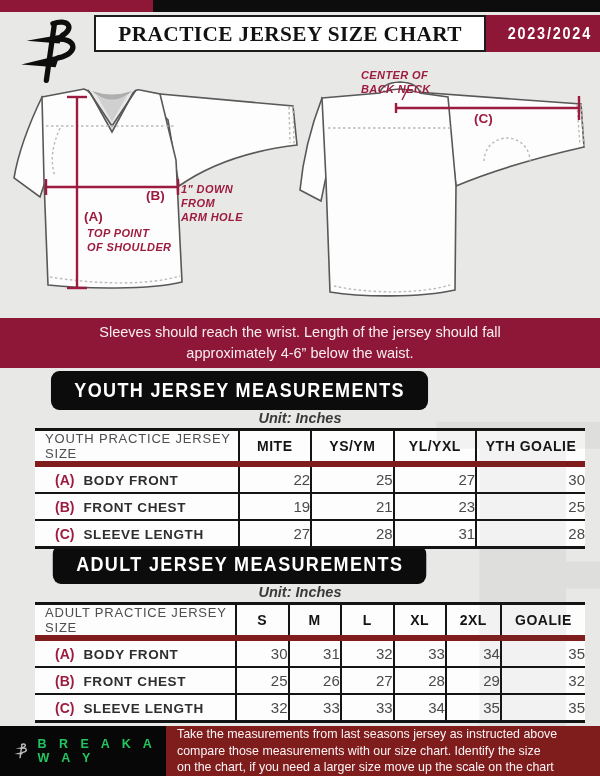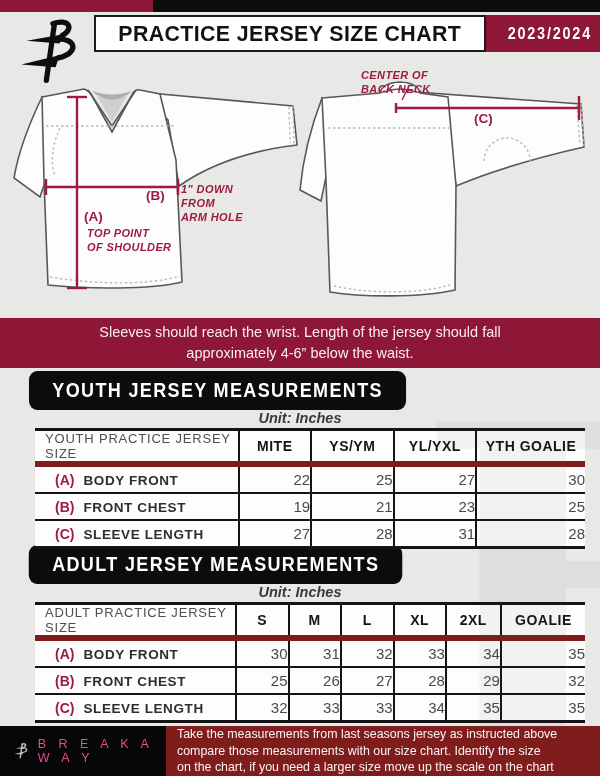--- a/index.html
+++ b/index.html
@@ -8,42 +8,42 @@
 
   
   .topstrip{position:absolute;top:0;left:0;width:600px;height:12px;display:flex;}
   .topstrip .strip-m{width:153px;background:#8E1637;}
   .topstrip .strip-b{flex:1;background:#0d0d0d;}
 
   
   .logo{position:absolute;left:16px;top:14px;width:66px;height:76px;}
   .title-box{position:absolute;left:94px;top:15px;width:392px;height:37px;background:#ffffff;
              border:2px solid #1c1c1c;box-sizing:border-box;display:flex;align-items:center;
-             justify-content:center;}
+             justify-content:center;font-family:Liberation Serif, serif;}
   .title-box span{font-weight:700;font-size:22px;letter-spacing:.4px;color:#121212;
              display:inline-block;transform:scaleX(.97);white-space:nowrap;}
   .season-box{position:absolute;left:486px;top:15px;width:128px;height:37px;background:#8E1637;
              display:flex;align-items:center;justify-content:center;}
   .season-box span{color:#fff;font-weight:700;font-size:16px;letter-spacing:2px;
              display:inline-block;transform:scaleX(.9);}
 
   
   .diagram{position:absolute;left:0;top:60px;width:600px;height:254px;}
   .diagram svg{position:absolute;left:0;top:0;}
   .anno{position:absolute;color:#9E1B40;font-size:11px;font-style:italic;font-weight:700;
         letter-spacing:.4px;line-height:14px;white-space:pre-line;}
   .anno-key{position:absolute;color:#9E1B40;font-size:13.5px;font-weight:800;font-style:normal;}
 
   
   .notice{position:absolute;left:0;top:318px;width:600px;height:50px;background:#8E1637;
           display:flex;align-items:center;justify-content:center;}
   .notice div{color:#f8eef1;font-size:14.5px;line-height:1.48;text-align:center;white-space:pre-line;}
 
   
-  .banner{position:absolute;left:8px;width:480px;}
+  .banner{position:absolute;left:0;width:480px;text-align:center;}
   .banner span{display:inline-block;background:#0c0c0c;color:#ffffff;font-weight:700;font-size:20px;
           letter-spacing:1.5px;padding:8px 26px;border-radius:9px;transform:scaleX(.9);white-space:nowrap;}
   .banner-youth{top:371px;}
   .banner-adult{top:545px;}
   .unit{position:absolute;left:0;width:600px;text-align:center;font-style:italic;font-weight:700;
           font-size:14.5px;color:#3a3a3a;}
   .unit-youth{top:410px;}
   .unit-adult{top:584px;}
 
   
@@ -65,21 +65,21 @@
   .size-table .lbl{color:#2e2e2e;font-size:13.5px;font-weight:700;letter-spacing:.6px;}
 
   
   .wm{position:absolute;left:415px;top:365px;font-family:"DejaVu Serif",serif;font-weight:700;
       font-size:460px;line-height:1;color:rgba(60,60,60,0.06);z-index:3;pointer-events:none;}
 
   
   .footer{position:absolute;left:0;top:726px;width:600px;height:50px;display:flex;z-index:4;}
   .f-black{width:166px;background:#070707;display:flex;align-items:center;gap:9px;
            padding-left:13px;box-sizing:border-box;}
-  .f-brand{color:#ec4899;font-size:12.5px;font-weight:400;letter-spacing:4.5px;}
+  .f-brand{color:#22c55e;font-size:12.5px;font-weight:700;letter-spacing:4.5px;}
   .f-maroon{flex:1;background:#7f1d1d;display:flex;align-items:center;
            padding:3px 10px 3px 11px;box-sizing:border-box;}
   .f-maroon div{color:#fbf3f5;font-size:12.4px;line-height:1.32;white-space:pre-line;}
 </style>
 </head>
 <body>
 
 <div class="page">
 
   <div class="topstrip">

